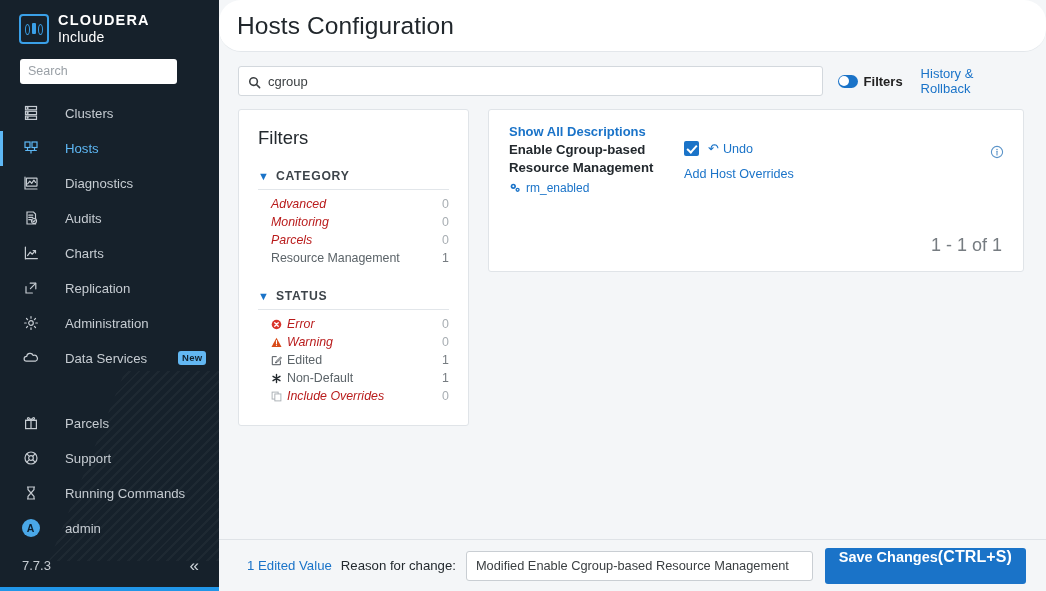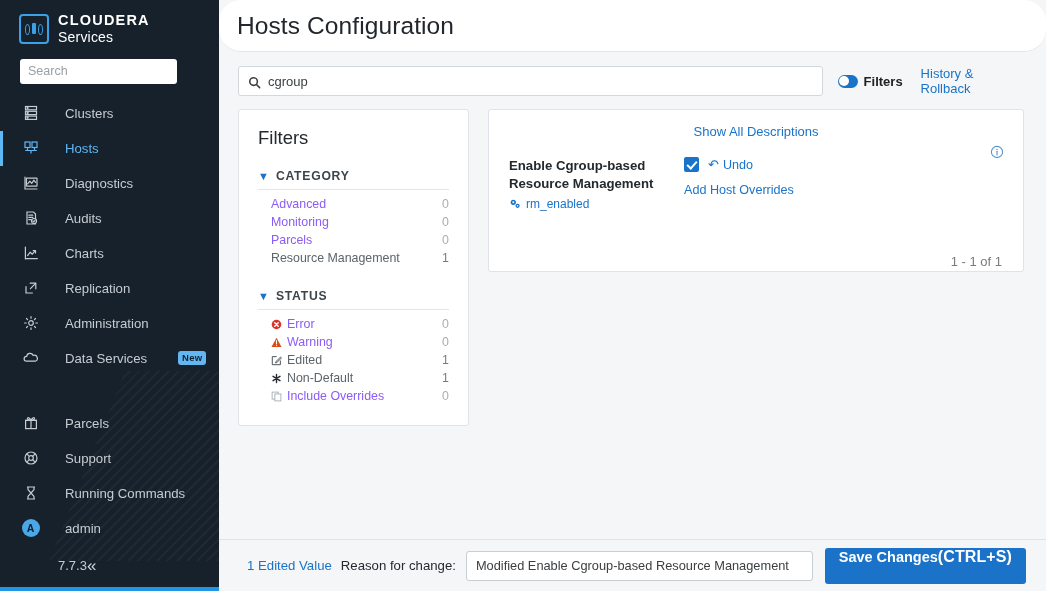--- a/index.html
+++ b/index.html
@@ -75,22 +75,22 @@
     border-radius: 3px; padding: 1px 4px 2px; margin-left: 5px; letter-spacing: .2px;
   }
   .sb-gap { height: 30px; }
   .avatar {
     width: 18px; height: 18px; border-radius: 50%; background: #4aa8e8; color: #0d2030;
     font-size: 10.5px; font-weight: bold; display: flex; align-items: center; justify-content: center;
     flex: 0 0 18px;
   }
   .sb-foot {
     position: absolute; left: 0; right: 0; bottom: 4px; height: 44px;
-    display: flex; align-items: center; justify-content: flex-start;
-    padding: 0 20px 0 22px; z-index: 3; margin-left: 36px;
+    display: flex; align-items: center; justify-content: space-between;
+    padding: 0 20px 0 22px; z-index: 3;
   }
   .sb-ver { color: #c6ccd2; font-size: 13px; }
   .sb-collapse { color: #cfd5da; font-size: 17px; cursor: pointer; line-height: 1; }
 
   
   .main { flex: 1; height: 591px; background: #f4f6f8; display: flex; flex-direction: column; position: relative; }
   .topbar {
     height: 52px; background: #fff; border-bottom: 1px solid #e3e7eb;
     display: flex; align-items: center; padding-left: 18px; flex: 0 0 52px; border-radius: 22px;
   }
@@ -131,50 +131,50 @@
     display: flex; align-items: center; gap: 7px; cursor: pointer;
     padding-bottom: 6px; border-bottom: 1px solid #e2e6ea; margin-bottom: 5px;
   }
   .chev { color: #1a73c8; font-size: 11px; line-height: 1; }
   .fgroup-t { font-size: 12.2px; font-weight: bold; letter-spacing: .75px; color: #3d444a; }
   .frow {
     display: flex; align-items: center; height: 18px; font-size: 12.4px;
     padding-left: 13px; cursor: pointer;
   }
   .frow .fname { flex: 1; color: #5c6469; display: flex; align-items: center; gap: 5px; }
-  .frow.dim .fname { color: #8b5cf6; }
+  .frow.dim .fname { color: #b91c1c; font-style: italic; }
   .frow .fcount { color: #767c81; }
   .frow.dim .fcount { color: #a8aeb3; }
   .fico { width: 11px; height: 11px; display: inline-flex; align-items: center; justify-content: center; flex: 0 0 11px; }
 
   
   .cfg-panel { flex: 1; min-height: 163px; padding: 14px 20px 17px; position: relative; }
   .showall {
-    text-align: center; font-size: 13px; color: #1a73c8; cursor: pointer; margin-bottom: 16px;
+    text-align: left; font-size: 13px; color: #1a73c8; cursor: pointer; margin-bottom: 0; font-weight: bold;
   }
   .cfg-row { display: flex; align-items: flex-start; }
   .cfg-label-col { width: 175px; flex: 0 0 175px; padding-top: 2px; }
   .cfg-label { font-size: 13.2px; color: #23292e; font-weight: bold; line-height: 1.38; }
   .cfg-key { display: flex; align-items: center; gap: 5px; margin-top: 4px; font-size: 12px; color: #1a73c8; cursor: pointer; }
   .gear-sm { width: 12px; height: 12px; flex: 0 0 12px; }
   .cfg-val-col { flex: 1; padding-top: 2px; }
   .val-line { display: flex; align-items: center; gap: 9px; }
   .cbox {
     width: 15px; height: 15px; background: #1a73c8; border-radius: 2px; position: relative;
     flex: 0 0 15px; cursor: pointer;
   }
   .cbox::after {
     content: ""; position: absolute; left: 4.6px; top: 1.5px; width: 4px; height: 8px;
     border: solid #fff; border-width: 0 2px 2px 0; transform: rotate(42deg);
   }
   .undo { display: flex; align-items: center; gap: 4px; font-size: 12.6px; color: #1a73c8; cursor: pointer; }
   .undo-ico { font-size: 13px; line-height: 1; }
   .add-ovr { font-size: 12.6px; color: #1a73c8; margin-top: 11px; cursor: pointer; }
   .info-ico { position: absolute; right: 19px; top: 35px; width: 14px; height: 14px; cursor: pointer; }
-  .count-line { position: absolute; right: 21px; bottom: 2px; font-size: 13px; color: #767c81; }
+  .count-line { position: absolute; right: 21px; bottom: 15px; font-size: 18px; color: #767c81; }
 
   
   .bottombar {
     position: absolute; left: 0; right: 0; bottom: 0; height: 52px;
     background: #f4f6f8; border-top: 1px solid #dfe3e7;
     display: flex; align-items: center; padding: 0 20px 0 28px; gap: 0;
   }
   .edited-link { font-size: 13.2px; color: #1a73c8; cursor: pointer; }
   .reason-lbl { font-size: 13.2px; color: #23292e; margin-left: 9px; }
   .reason-input {
@@ -199,21 +199,21 @@
 
   <aside class="sidebar">
     <div class="sb-deco"></div>
 
     <div class="brand">
       <span class="brand-mark">
           <i></i>
         </span>
       <span class="brand-txt">
         <div class="brand-top">CLOUDERA</div>
-        <div class="brand-bot">Services</div>
+        <div class="brand-bot">Include</div>
       </span>
     </div>
 
     <div class="sb-search-wrap">
       <input class="sb-search" placeholder="Search" style="">
     </div>
 
     <nav class="sb-nav">
 
       <div class="sb-item">

